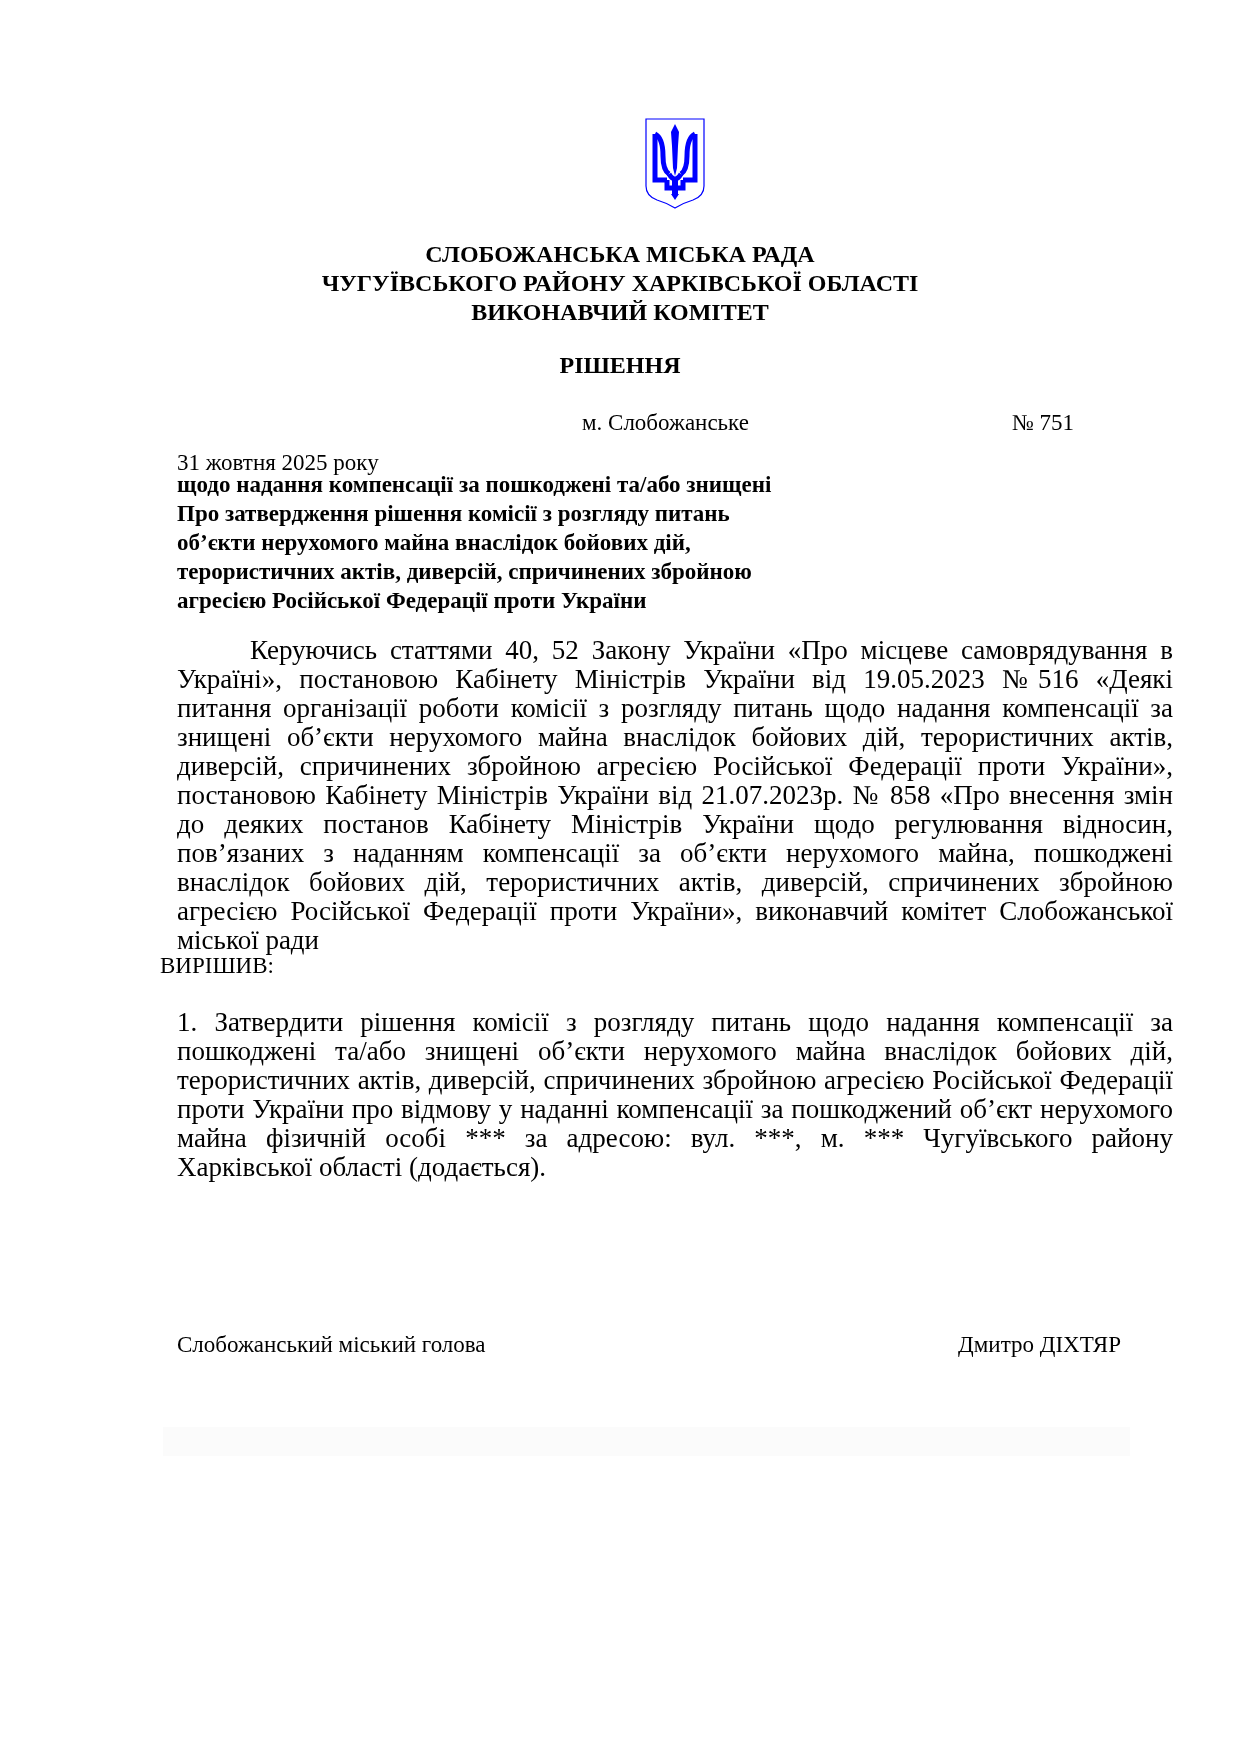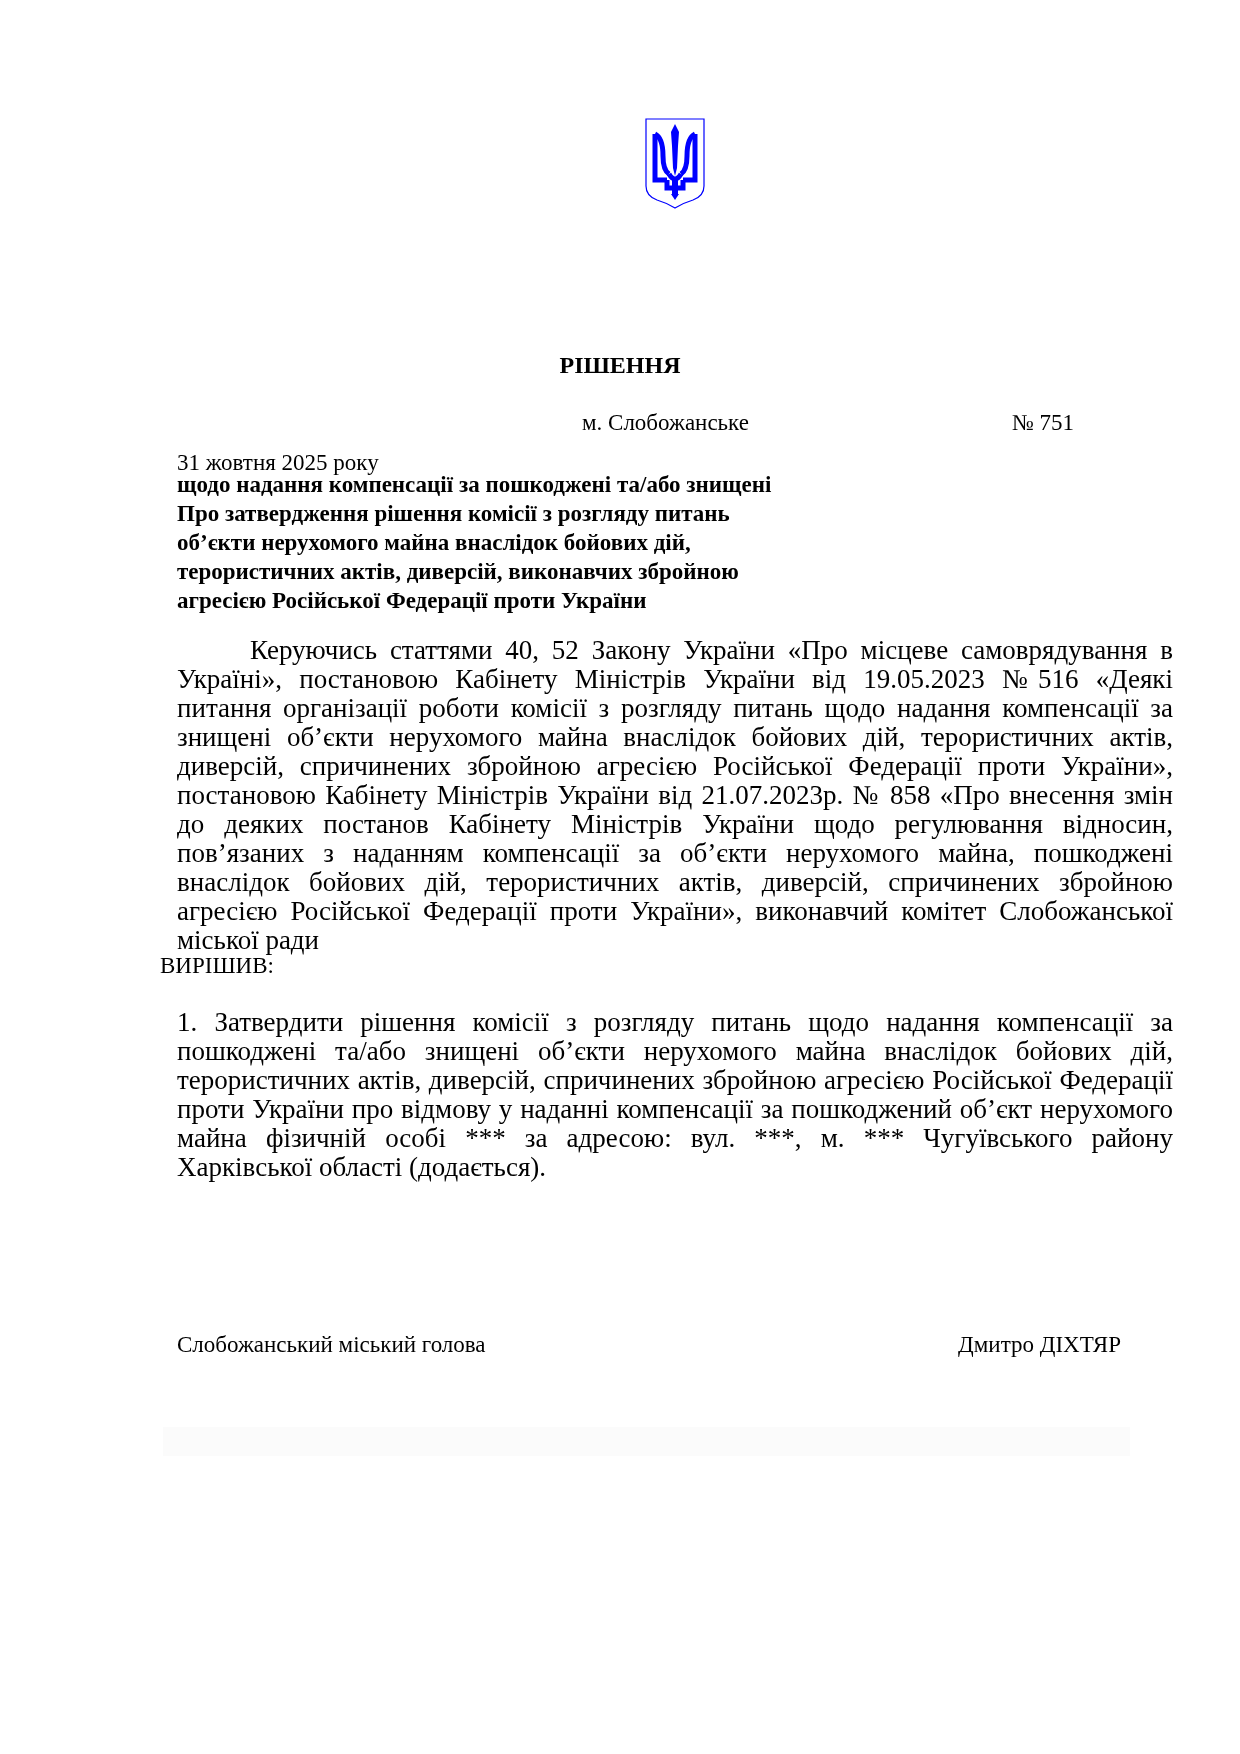--- a/index.html
+++ b/index.html
@@ -43,34 +43,39 @@
       <path d="M12 18 Q20 22 20 40 Q20 54 26 58"></path>
       <path d="M52 18 Q44 22 44 40 Q44 54 38 58"></path>
       <path d="M26 58 Q32 68 38 58"></path>
       <path d="M24 64 V72 H40 V64"></path>
     </g>
     <path d="M32 8 L36 16 L35 30 L34 52 L32 60 L30 52 L29 30 L28 16 Z" fill="#0000ff"></path>
     <rect x="29" y="64" width="6" height="14" fill="#0000ff"></rect>
     <path d="M28 78 L32 84 L36 78 Z" fill="#0000ff"></path>
   </svg>
 
+  <div class="header" style="top:240px;">
+    <span class="line">СЛОБОЖАНСЬКА МІСЬКА РАДА</span>
+    <span class="line">ЧУГУЇВСЬКОГО РАЙОНУ ХАРКІВСЬКОЇ ОБЛАСТІ</span>
+    <span class="line">ВИКОНАВЧИЙ КОМІТЕТ</span>
+  </div>
 
   <div class="decision-title">РІШЕННЯ</div>
 
   <div class="meta-row">
     <span class="date">31 жовтня 2025 року</span>
     <span class="place">м. Слобожанське</span>
     <span class="number">№ 751</span>
   </div>
 
   <div class="subject">
     <span class="line">щодо надання компенсації за пошкоджені та/або знищені</span>
     <span class="line">Про затвердження рішення комісії з розгляду питань</span>
     <span class="line">об’єкти нерухомого майна внаслідок бойових дій,</span>
-    <span class="line">терористичних актів, диверсій, виконавчих збройною</span>
+    <span class="line">терористичних актів, диверсій, спричинених збройною</span>
     <span class="line">агресією Російської Федерації проти України</span>
   </div>
 
   <div class="body-para preamble">Керуючись статтями 40, 52 Закону України «Про місцеве самоврядування в Україні», постановою Кабінету Міністрів України від 19.05.2023 №516 «Деякі питання організації роботи комісії з розгляду питань щодо надання компенсації за знищені об’єкти нерухомого майна внаслідок бойових дій, терористичних актів, диверсій, спричинених збройною агресією Російської Федерації проти України», постановою Кабінету Міністрів України від 21.07.2023р. № 858 «Про внесення змін до деяких постанов Кабінету Міністрів України щодо регулювання відносин, пов’язаних з наданням компенсації за об’єкти нерухомого майна, пошкоджені внаслідок бойових дій, терористичних актів, диверсій, спричинених збройною агресією Російської Федерації проти України», виконавчий комітет Слобожанської міської ради</div>
 
   <div class="resolved">ВИРІШИВ:</div>
 
   <div class="body-para items">
     <p>1. Затвердити рішення комісії з розгляду питань щодо надання компенсації за пошкоджені та/або знищені об’єкти нерухомого майна внаслідок бойових дій, терористичних актів, диверсій, спричинених збройною агресією Російської Федерації проти України про відмову у наданні компенсації за пошкоджений об’єкт нерухомого майна фізичній особі *** за адресою: вул. ***, м. *** Чугуївського району Харківської області (додається).</p>
   </div>

